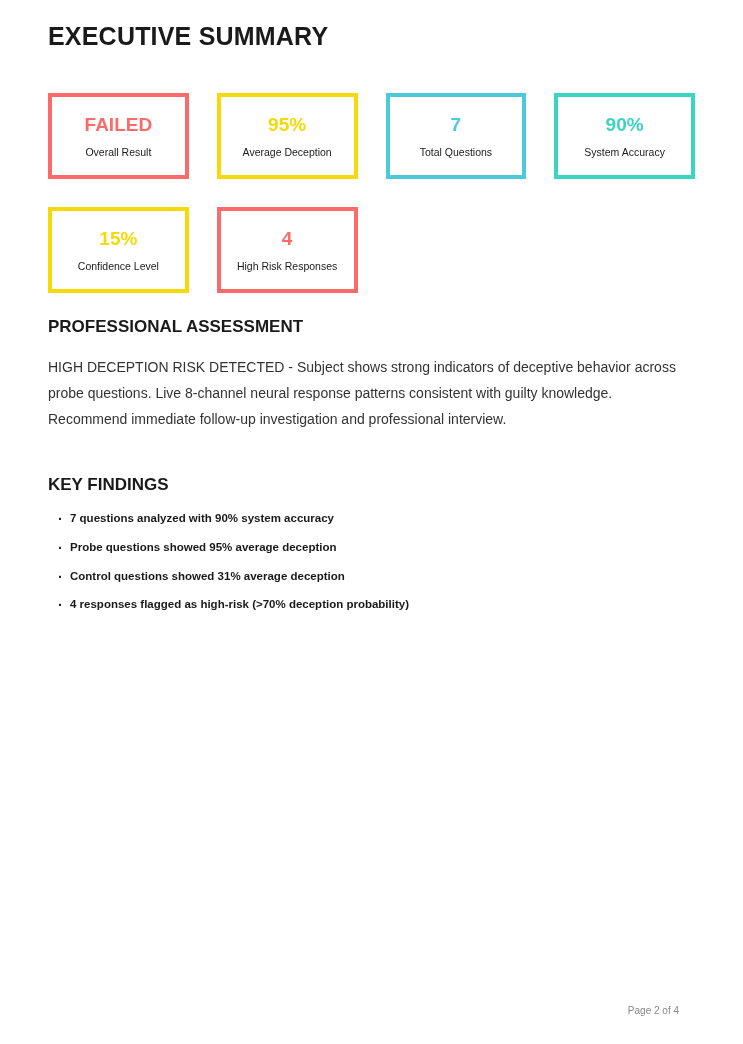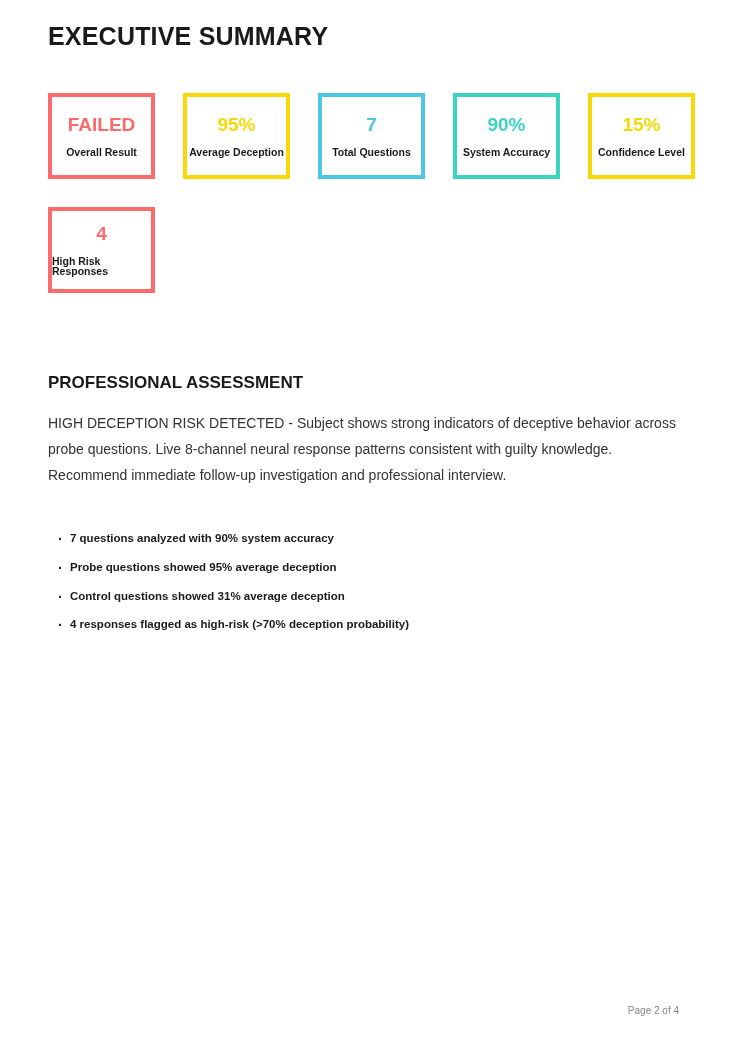--- a/index.html
+++ b/index.html
@@ -26,21 +26,21 @@
     font-size: 25px;
     font-weight: bold;
     letter-spacing: 0.2px;
     color: #1a1a1a;
     margin: 0;
     padding-top: 22px;
   }
   .cards-grid {
     margin-top: 42px;
     display: grid;
-    grid-template-columns: repeat(5, 1fr);
+    grid-template-columns: repeat(4, 1fr);
     column-gap: 17px;
     row-gap: 16px;
     gap: 28px;
   }
   .stat-card {
     border: 4px solid #cccccc;
     height: 86px;
     box-sizing: border-box;
     display: flex;
     flex-direction: column;
@@ -49,32 +49,32 @@
     background: #ffffff;
   }
   .stat-value {
     font-size: 19px;
     font-weight: bold;
     line-height: 1;
     margin-bottom: 13px;
   }
   .stat-label {
     font-size: 10.5px;
-    font-weight: bold;
+    font-weight: normal;
     color: #1a1a1a;
     line-height: 1;
   }
   .section-heading {
     font-size: 17px;
     font-weight: bold;
     color: #1a1a1a;
     margin: 0;
   }
   .assessment-section {
-    margin-top: 80px;
+    margin-top: 24px;
   }
   .assessment-body {
     margin-top: 18px;
     font-size: 14px;
     line-height: 1.85;
     color: #333333;
     max-width: 648px;
   }
   .findings-section {
     margin-top: 42px;
@@ -150,20 +150,21 @@
     </div>
 
   </div>
 
   <div class="assessment-section">
     <h2 class="section-heading">PROFESSIONAL ASSESSMENT</h2>
     <p class="assessment-body">HIGH DECEPTION RISK DETECTED - Subject shows strong indicators of deceptive behavior across probe questions. Live 8-channel neural response patterns consistent with guilty knowledge. Recommend immediate follow-up investigation and professional interview.</p>
   </div>
 
   <div class="findings-section">
+    <h2 class="section-heading">KEY FINDINGS</h2>
     <ul class="findings-list">
       <li>7 questions analyzed with 90% system accuracy</li>
       <li>Probe questions showed 95% average deception</li>
       <li>Control questions showed 31% average deception</li>
       <li>4 responses flagged as high-risk (&gt;70% deception probability)</li>
     </ul>
   </div>
 
   <div class="page-footer">Page 2 of 4</div>
 

